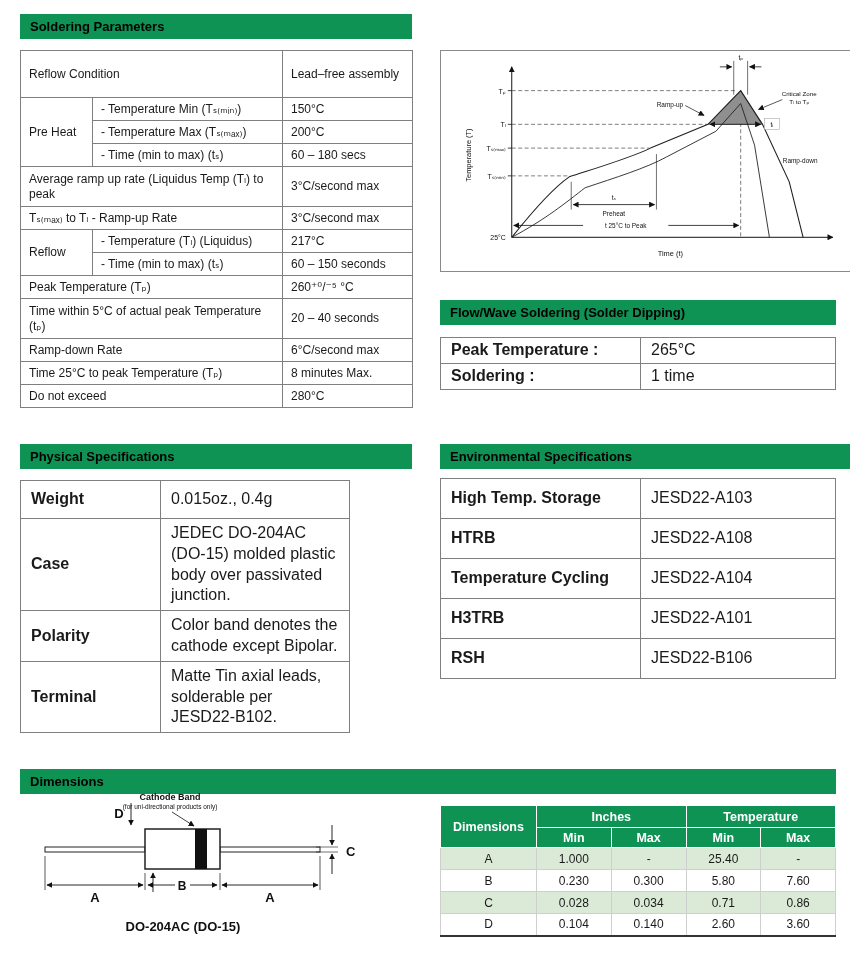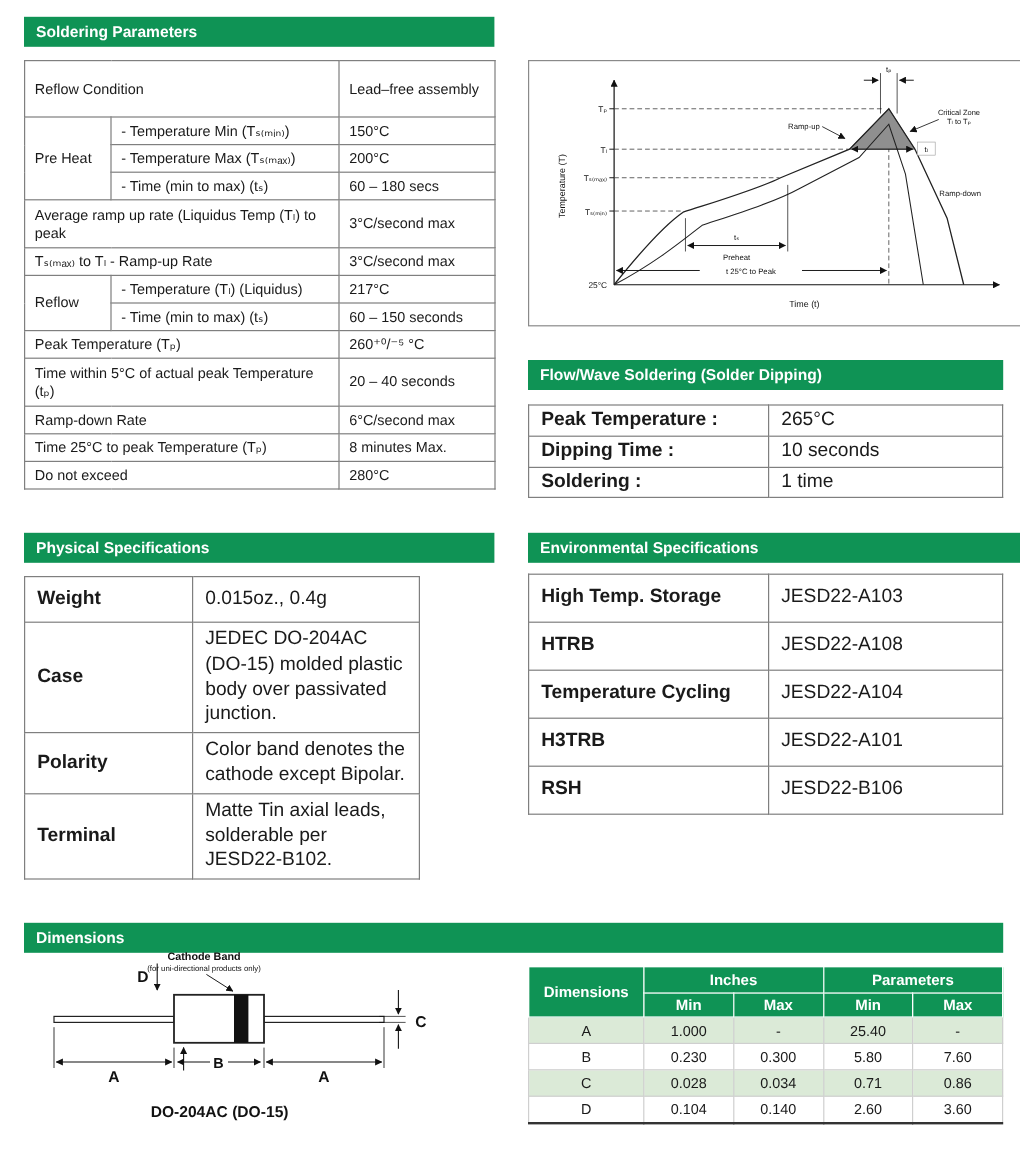--- a/index.html
+++ b/index.html
@@ -1,19 +1,19 @@
 <!DOCTYPE html>
 <html><head>
 <meta charset="utf-8">
 <style>
 *{margin:0;padding:0;box-sizing:border-box}
 html,body{background:#ffffff}
 body{font-family:"Liberation Sans","DejaVu Sans",sans-serif;color:#1a1a1a}
 .page{position:relative;width:850px;height:968px;background:#fff;overflow:hidden}
-.sec-hdr{position:absolute;height:25px;background:#0f9355;color:#ffffff;font-weight:bold;font-size:13px;line-height:25px;padding-left:10px}
+.sec-hdr{position:absolute;height:25px;background:#0f9355;color:#000000;font-weight:bold;font-size:13px;line-height:25px;padding-left:10px}
 #hdr-soldering{left:20px;top:14px;width:392px}
 #hdr-flow{left:440px;top:300px;width:396px}
 #hdr-physical{left:20px;top:444px;width:392px}
 #hdr-env{left:440px;top:444px;width:460px}
 #hdr-dims{left:20px;top:769px;width:816px}
 table{border-collapse:collapse;table-layout:fixed}
 td{vertical-align:middle}
 .sold{position:absolute;left:20px;top:50px;width:392px;font-size:12px}
 .sold td{border:1px solid #7f7f7f;padding:1px 8px;height:23px;line-height:1.25;background:#fff}
 .sold tr.h47 td{height:47px}
@@ -174,24 +174,20 @@
     <colgroup>
         <col style="width:200px">
         <col>
       </colgroup>
     <tbody>
       <tr>
         <td class="lab">Peak Temperature :</td>
         <td>265°C</td>
       </tr>
       <tr>
-        <td class="lab">Dipping Time :</td>
-        <td>10 seconds</td>
-      </tr>
-      <tr>
         <td class="lab">Soldering :</td>
         <td>1 time</td>
       </tr>
     </tbody>
   </table>
 
   <table class="twocol" id="tbl-physical">
     <colgroup>
         <col style="width:140px">
         <col>
@@ -287,21 +283,21 @@
         <col style="width:96px">
         <col>
         <col>
         <col>
         <col>
       </colgroup>
     <thead>
       <tr>
         <td rowspan="2" class="gh">Dimensions</td>
         <td colspan="2" class="gh">Inches</td>
-        <td colspan="2" class="gh">Parameters</td>
+        <td colspan="2" class="gh">Temperature</td>
       </tr>
       <tr>
         <td class="gh sub">Min</td>
         <td class="gh sub">Max</td>
         <td class="gh sub">Min</td>
         <td class="gh sub">Max</td>
       </tr>
     </thead>
     <tbody>
       <tr class="tint">

